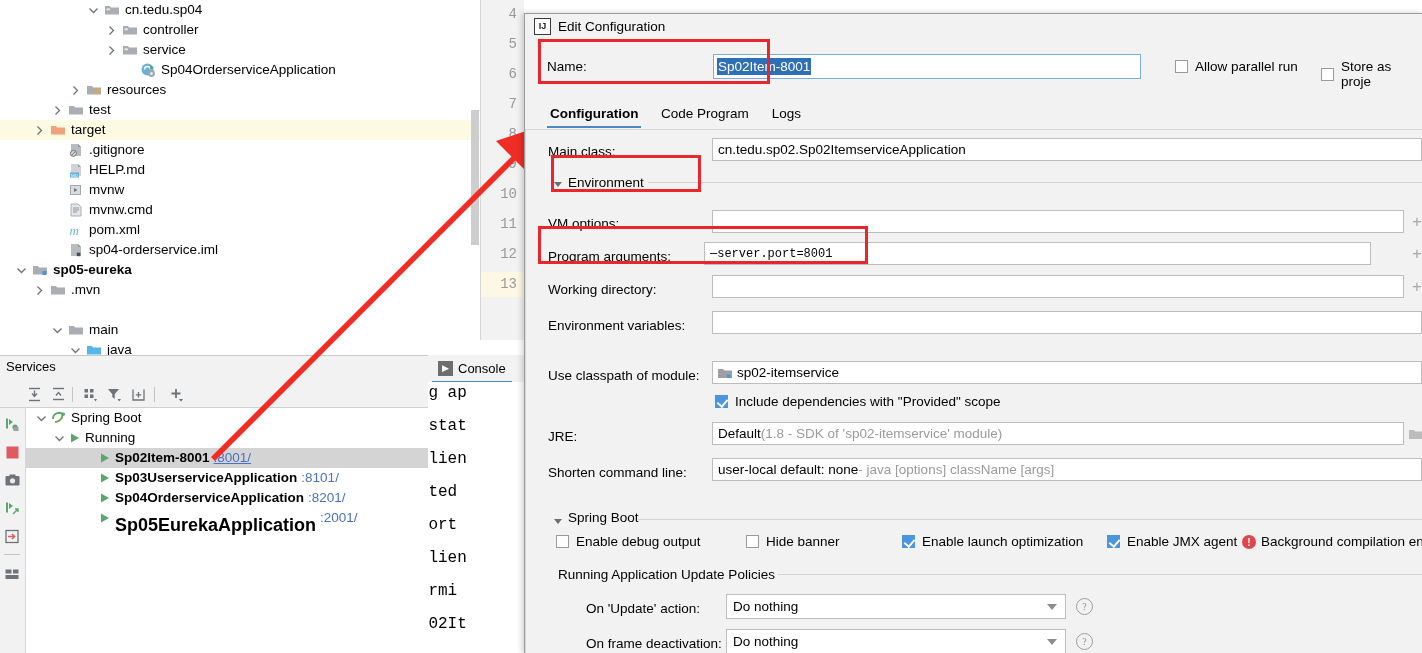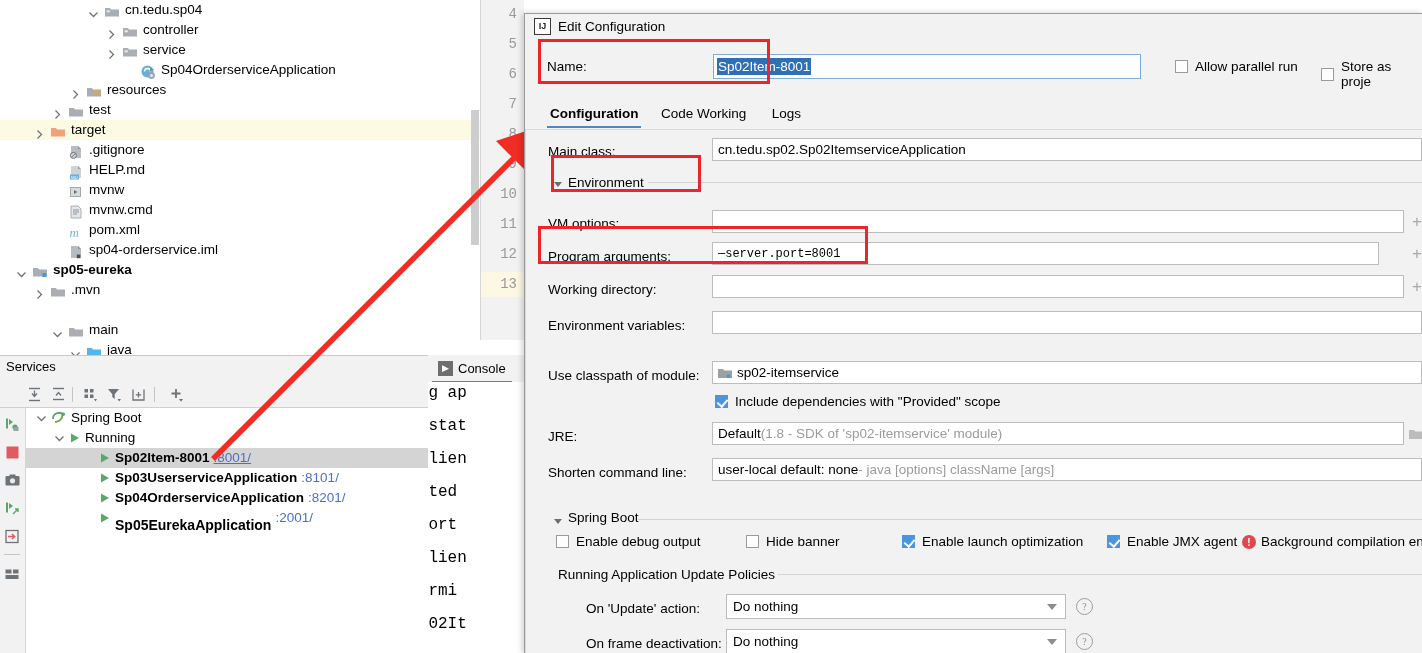--- a/index.html
+++ b/index.html
@@ -11,21 +11,21 @@
     font-size:13px;color:#000000;
     -webkit-font-smoothing:antialiased;
   }
   
   #project-tree{
     position:absolute;left:0;top:0;width:480px;height:355px;
     background:#ffffff;overflow:hidden;
   }
   .tree-row{
     position:relative;height:20px;line-height:20px;white-space:nowrap;
-    display:flex;align-items:flex-end;
+    display:flex;align-items:center;
   }
   .tree-row.hl{background:#fdfae3;}
   .chev{
     width:11px;height:11px;display:inline-block;flex:0 0 auto;
     position:relative;
   }
   .chev svg{display:block;}
   .tico{width:16px;height:16px;flex:0 0 auto;margin-right:5px;display:block;}
   .tlabel{font-size:13.5px;color:#000;}
   .tlabel.bold{font-weight:bold;}
@@ -621,21 +621,21 @@
     </div>
     <div class="srow">
       <span style="display:inline-block;width:58px;flex:0 0 auto;"></span>
       <span class="chev"></span>
       <span style="display:inline-block;width:4px;flex:0 0 auto;"></span>
       <span style="display:flex;align-items:center;margin-right:4px;">
         <svg width="12" height="12" viewBox="0 0 12 12">
           <path d="M2,1.5 L10,6 L2,10.5 z" fill="#59a869"></path>
         </svg>
       </span>
-      <span class="sname" style="font-size:14px;margin-top:14px;">Sp05EurekaApplication</span>
+      <span class="sname" style="font-size:18px;margin-top:14px;">Sp05EurekaApplication</span>
       <span class="sport">:2001/</span>
     </div>
   </div>
 
 <div id="console-panel">
   <div id="console-tabbar">
     <div id="console-tab">
       <span class="ctab-ico">▶</span>
       <span>Console</span>
     </div>
@@ -679,21 +679,21 @@
     <span class="chk"></span>
     <span class="cl">Allow parallel run</span>
   </div>
   <div id="store-project" class="chkrow">
     <span class="chk"></span>
     <span class="cl">Store as proje</span>
   </div>
 
   <div id="tab-strip">
       <div class="dtab active" style="left: 22px;">Configuration</div>
-      <div class="dtab" style="left: 132.9px;">Code Working</div>
+      <div class="dtab" style="left: 132.9px;">Code Program</div>
       <div class="dtab" style="left: 243.8px;">Logs</div>
     </div>
   <div id="tab-underline-gray"></div>
 
   <div id="form-panel">
 
     <span class="flabel" style="left:22px;top:14px;">Main class:</span>
     <div class="finput" style="left:186px;top:8px;width:710px;">
       <span>cn.tedu.sp02.Sp02ItemserviceApplication</span>
     </div>
@@ -702,21 +702,21 @@
     <span class="grp-title" style="left:42px;top:45px;">Environment</span>
     <div class="grp-rule" style="left:122px;top:52px;width:774px;"></div>
 
     <span class="flabel" style="left:22px;top:86px;">VM options:</span>
     <div class="finput" style="left:186px;top:80px;width:692px;">
       <span></span>
     </div>
     <span class="plus-btn" style="left:884px;top:85px;">+</span>
 
     <span class="flabel" style="left:22px;top:119px;">Program arguments:</span>
-    <div class="finput mono" style="left:186px;top:112px;width:667px;">
+    <div class="finput mono" style="left:178px;top:112px;width:667px;">
       <span>—server.port=8001</span>
     </div>
     <span class="plus-btn" style="left:884px;top:117px;">+</span>
 
     <span class="flabel" style="left:22px;top:152px;">Working directory:</span>
     <div class="finput" style="left:186px;top:145px;width:692px;">
       <span></span>
     </div>
     <span class="plus-btn" style="left:884px;top:150px;">+</span>
 

